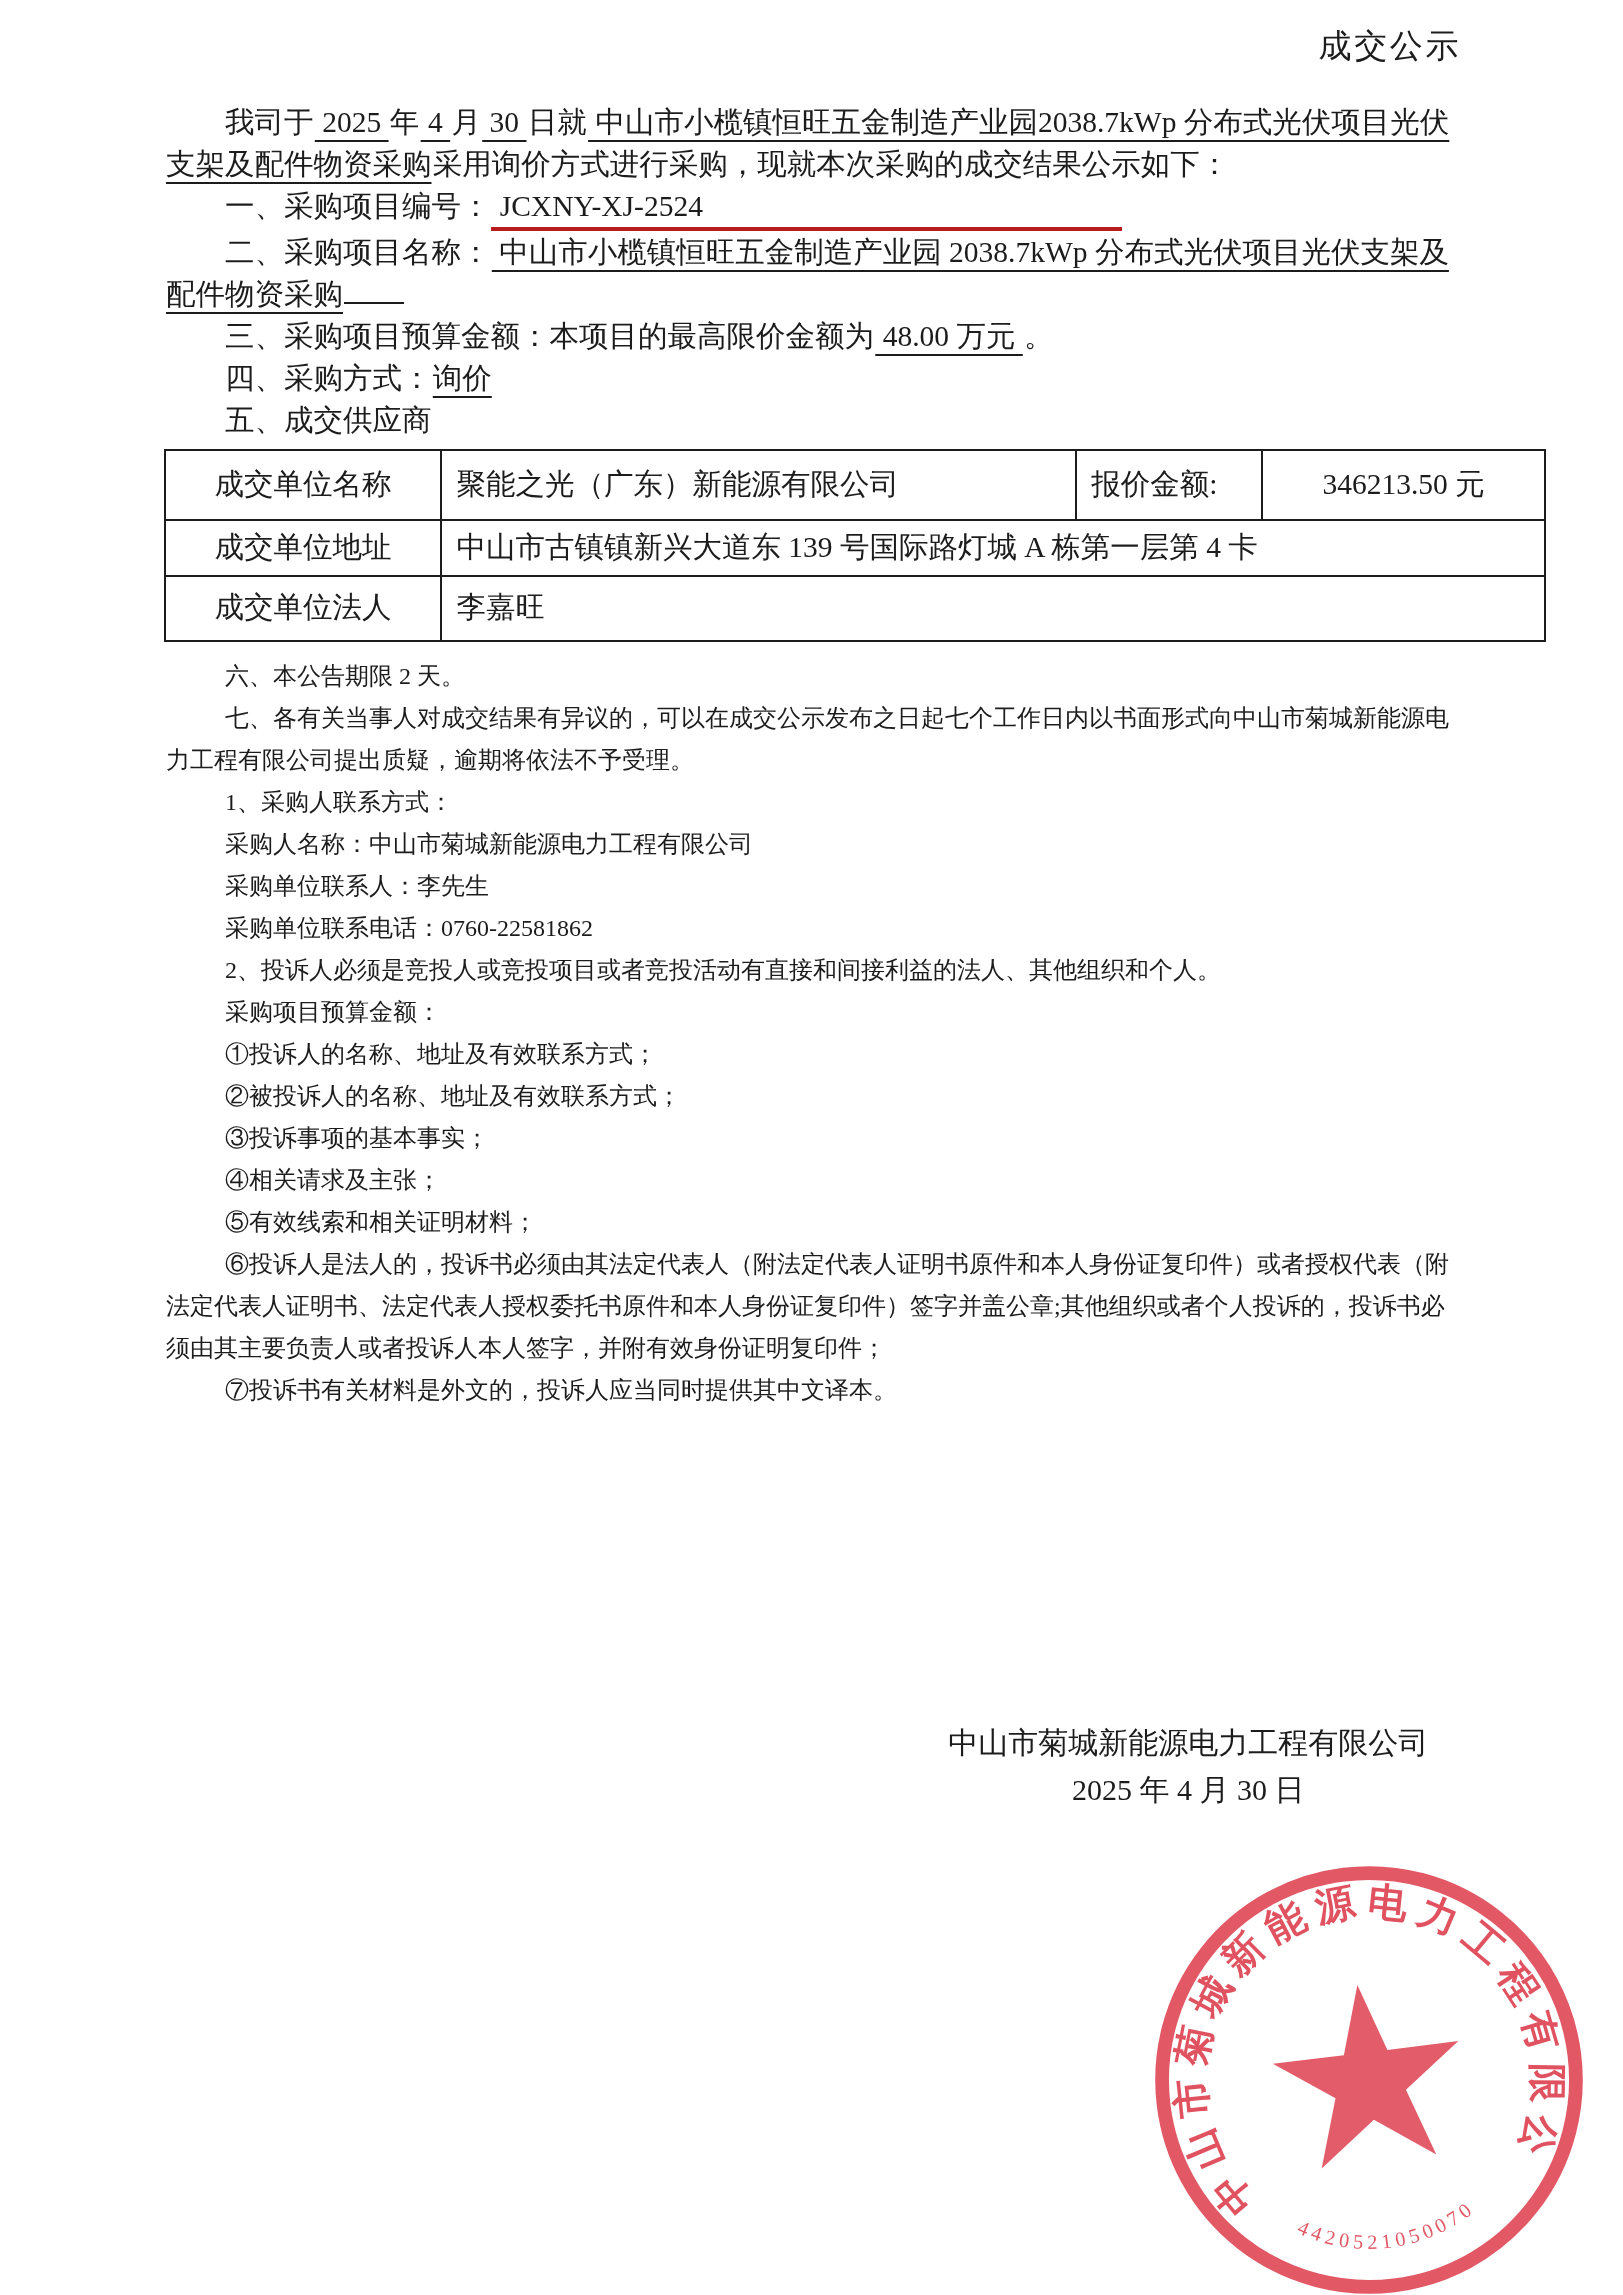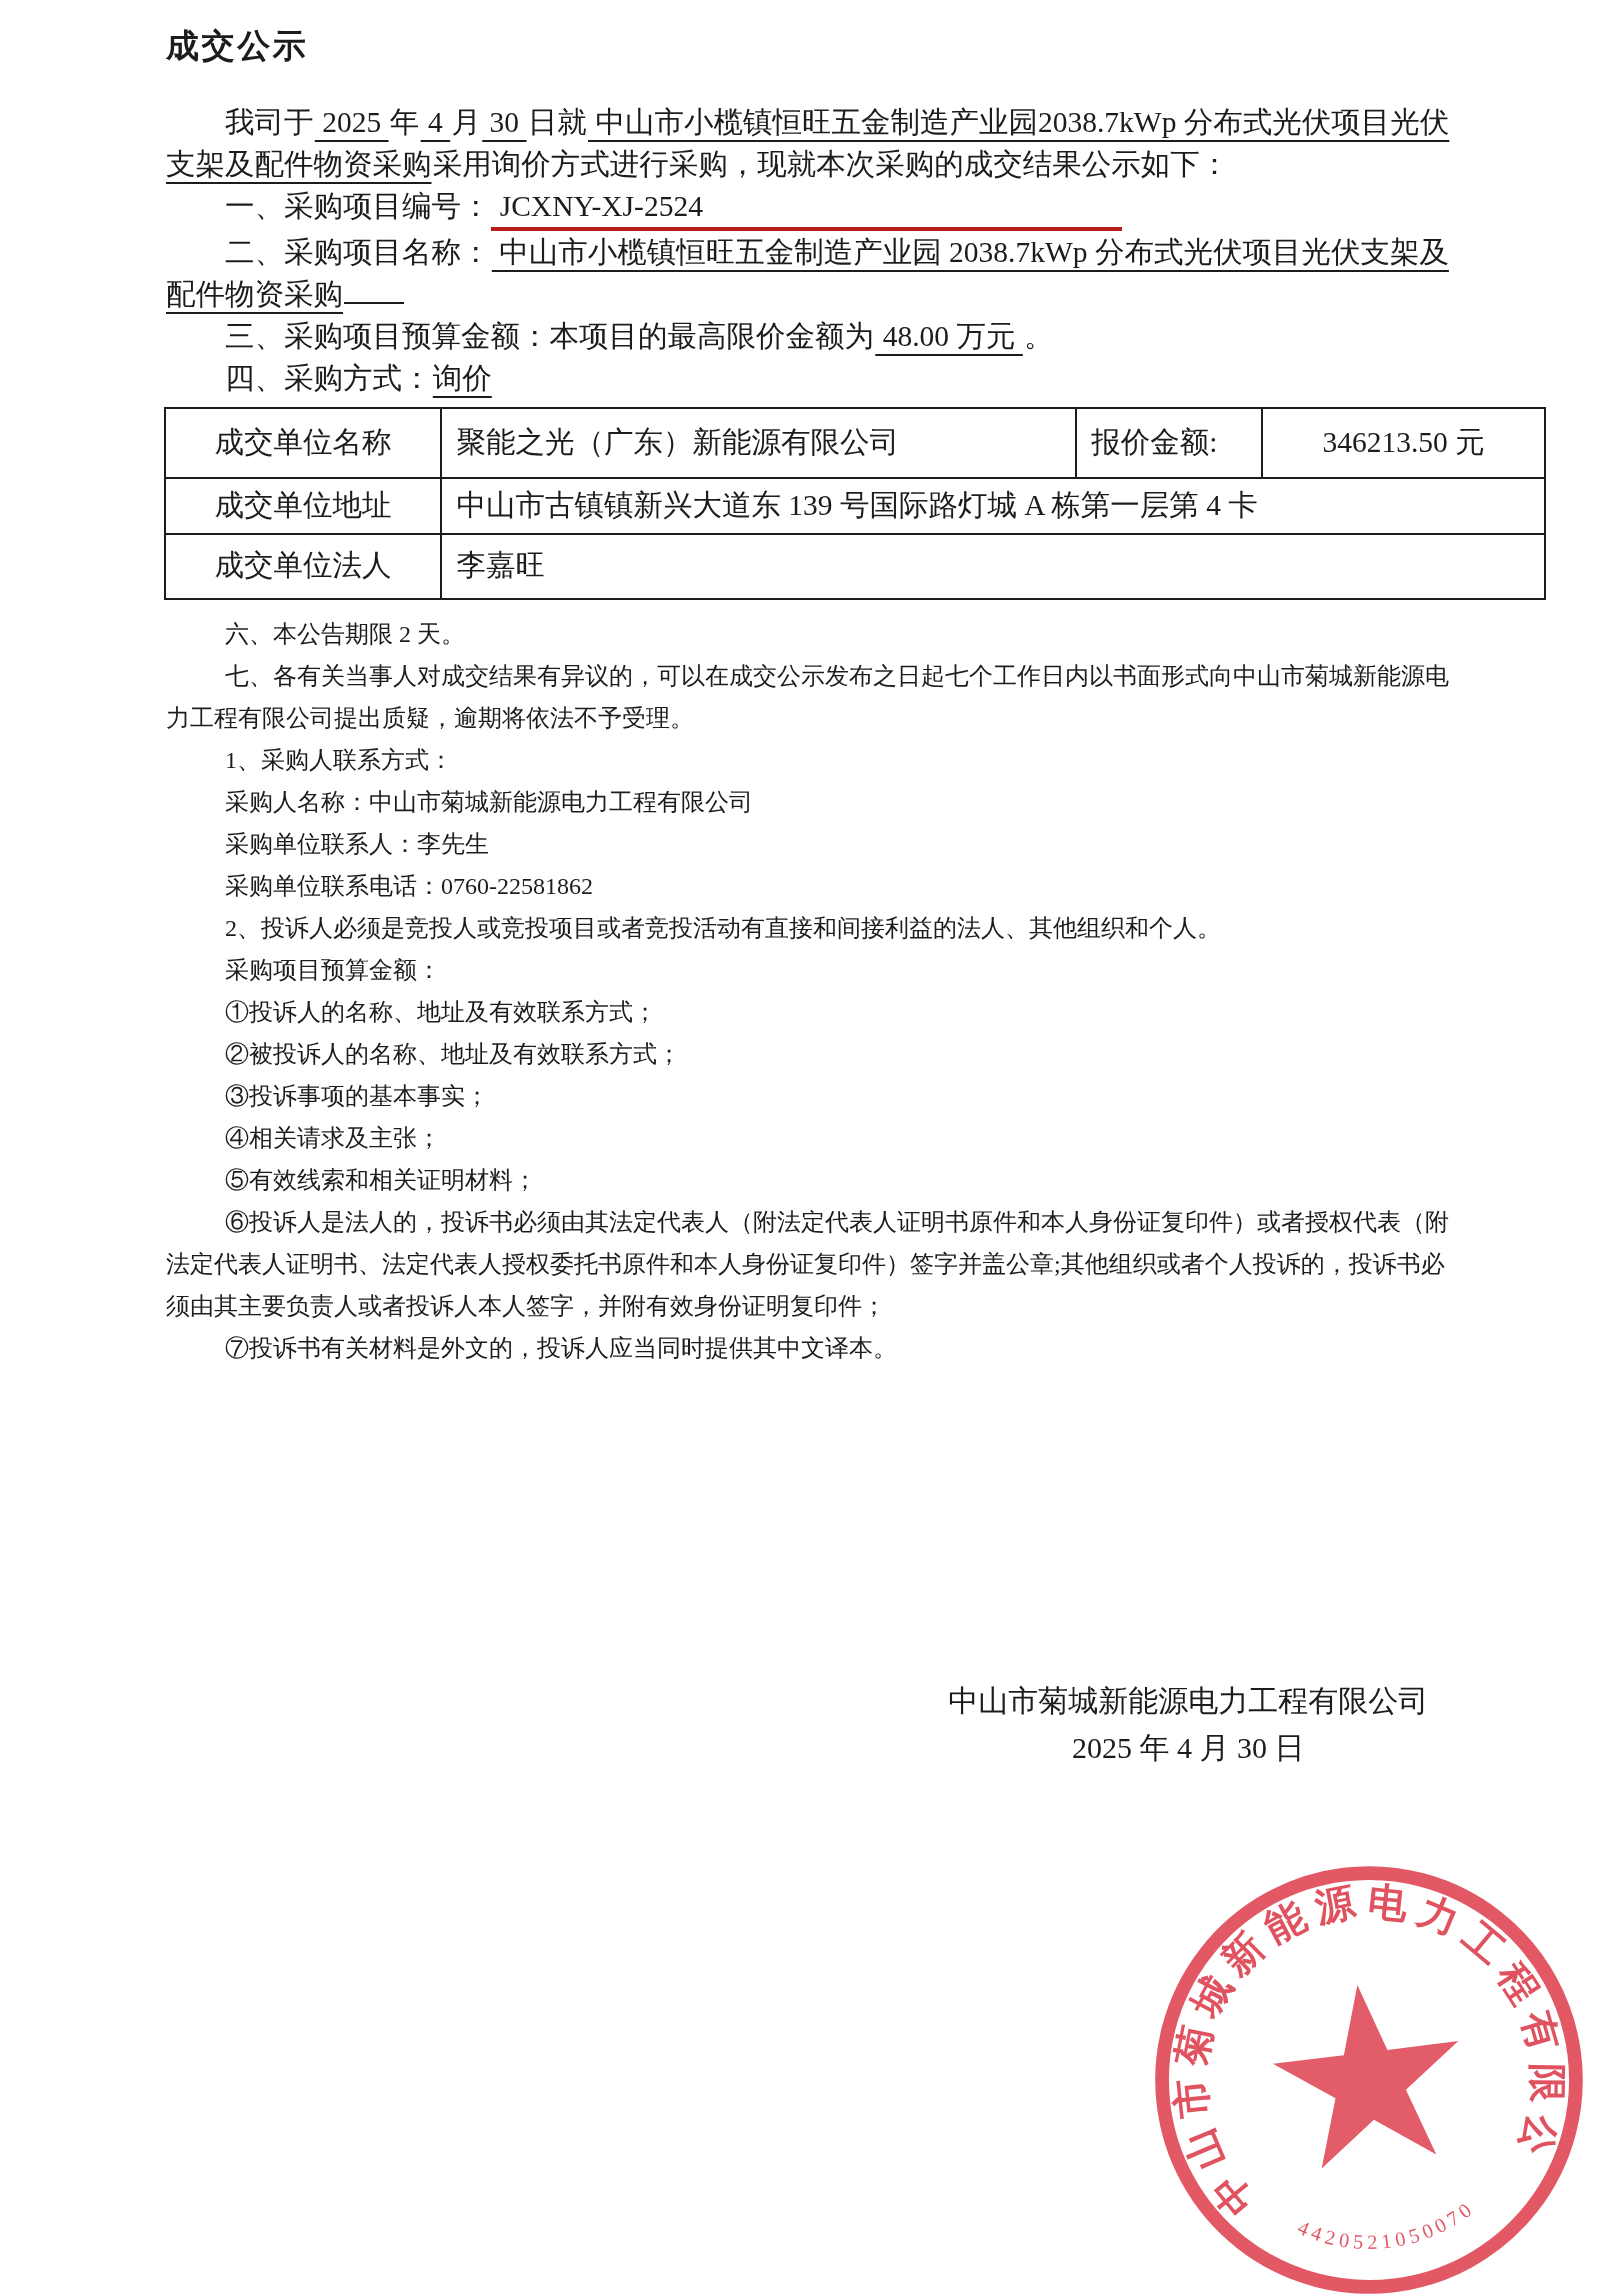--- a/index.html
+++ b/index.html
@@ -15,22 +15,22 @@
   .doc-title{
     margin-top:211px;
     text-align:center;
     font-family:"Liberation Sans","DejaVu Sans",sans-serif;
     font-weight:700;
     font-size:37px;line-height:71px;
     letter-spacing:0.7px;
   }
   .doc-subtitle{
     margin-top:17px;
-    text-align:left;
-    font-weight:700;
+    text-align:right;
+    font-weight:400;
     font-size:33px;line-height:58px;
     letter-spacing:2.6px;
   }
   .body1{margin-top:26px;font-size:29.5px;line-height:42px;}
   .body2{margin-top:13px;font-size:24px;line-height:42px;}
   .para{margin:0;text-indent:59px;font-family:Liberation Serif, serif;}
   .u{
     text-decoration:underline;
     text-decoration-thickness:2px;
     text-underline-offset:7.9px;
@@ -98,20 +98,21 @@
       <p class="para"><span>我司于</span><span class="u"> 2025 </span><span>年</span><span class="u"> 4 </span><span>月</span><span class="u"> 30 </span><span>日就</span><span class="u"> 中山市小榄镇恒旺五金制造产业园2038.7kWp 分布式光伏项目光伏支架及配件物资采购</span><span>采用询价方式进行采购，现就本次采购的成交结果公示如下：</span></p>
 
       <p class="para"><span>一、采购项目编号：</span><span class="fill">JCXNY-XJ-2524</span></p>
 
       <p class="para"><span>二、采购项目名称：</span><span class="u"> 中山市小榄镇恒旺五金制造产业园 2038.7kWp 分布式光伏项目光伏支架及配件物资采购</span><span class="ext"></span></p>
 
       <p class="para"><span>三、采购项目预算金额：本项目的最高限价金额为</span><span class="u"> 48.00 万元 </span><span>。</span></p>
 
       <p class="para"><span>四、采购方式：</span><span class="u">询价</span></p>
 
+      <p class="para"><span>五、成交供应商</span></p>
     </div>
 
     <table class="supplier">
       <tbody>
         <tr class="r1">
           <td class="lab" style="width:20%">成交单位名称</td>
           <td class="val" style="width:46%">聚能之光（广东）新能源有限公司</td>
           <td class="qlab" style="width:13.5%">报价金额:</td>
           <td class="amount" style="width:20.5%">346213.50 元</td>
         </tr>

